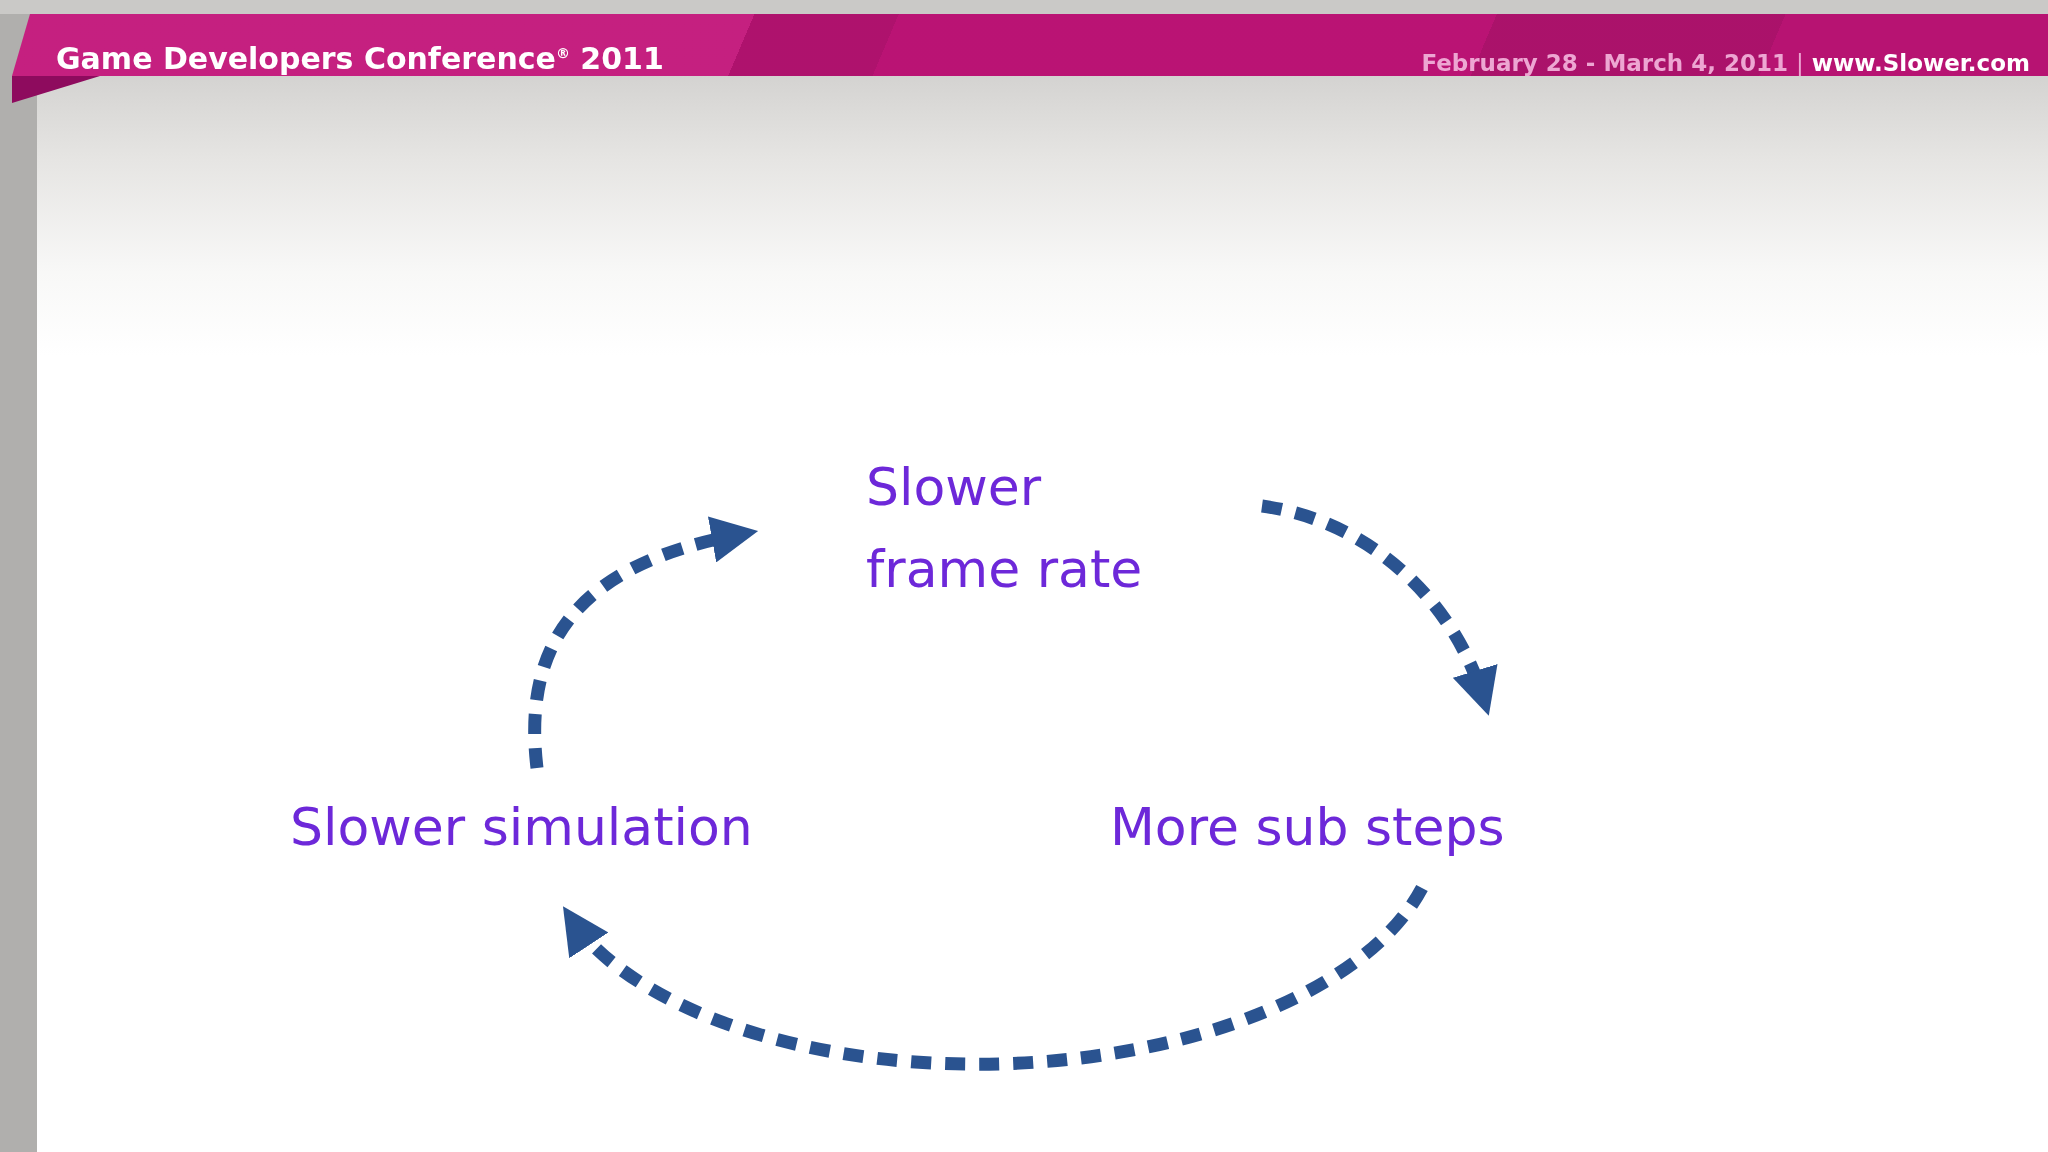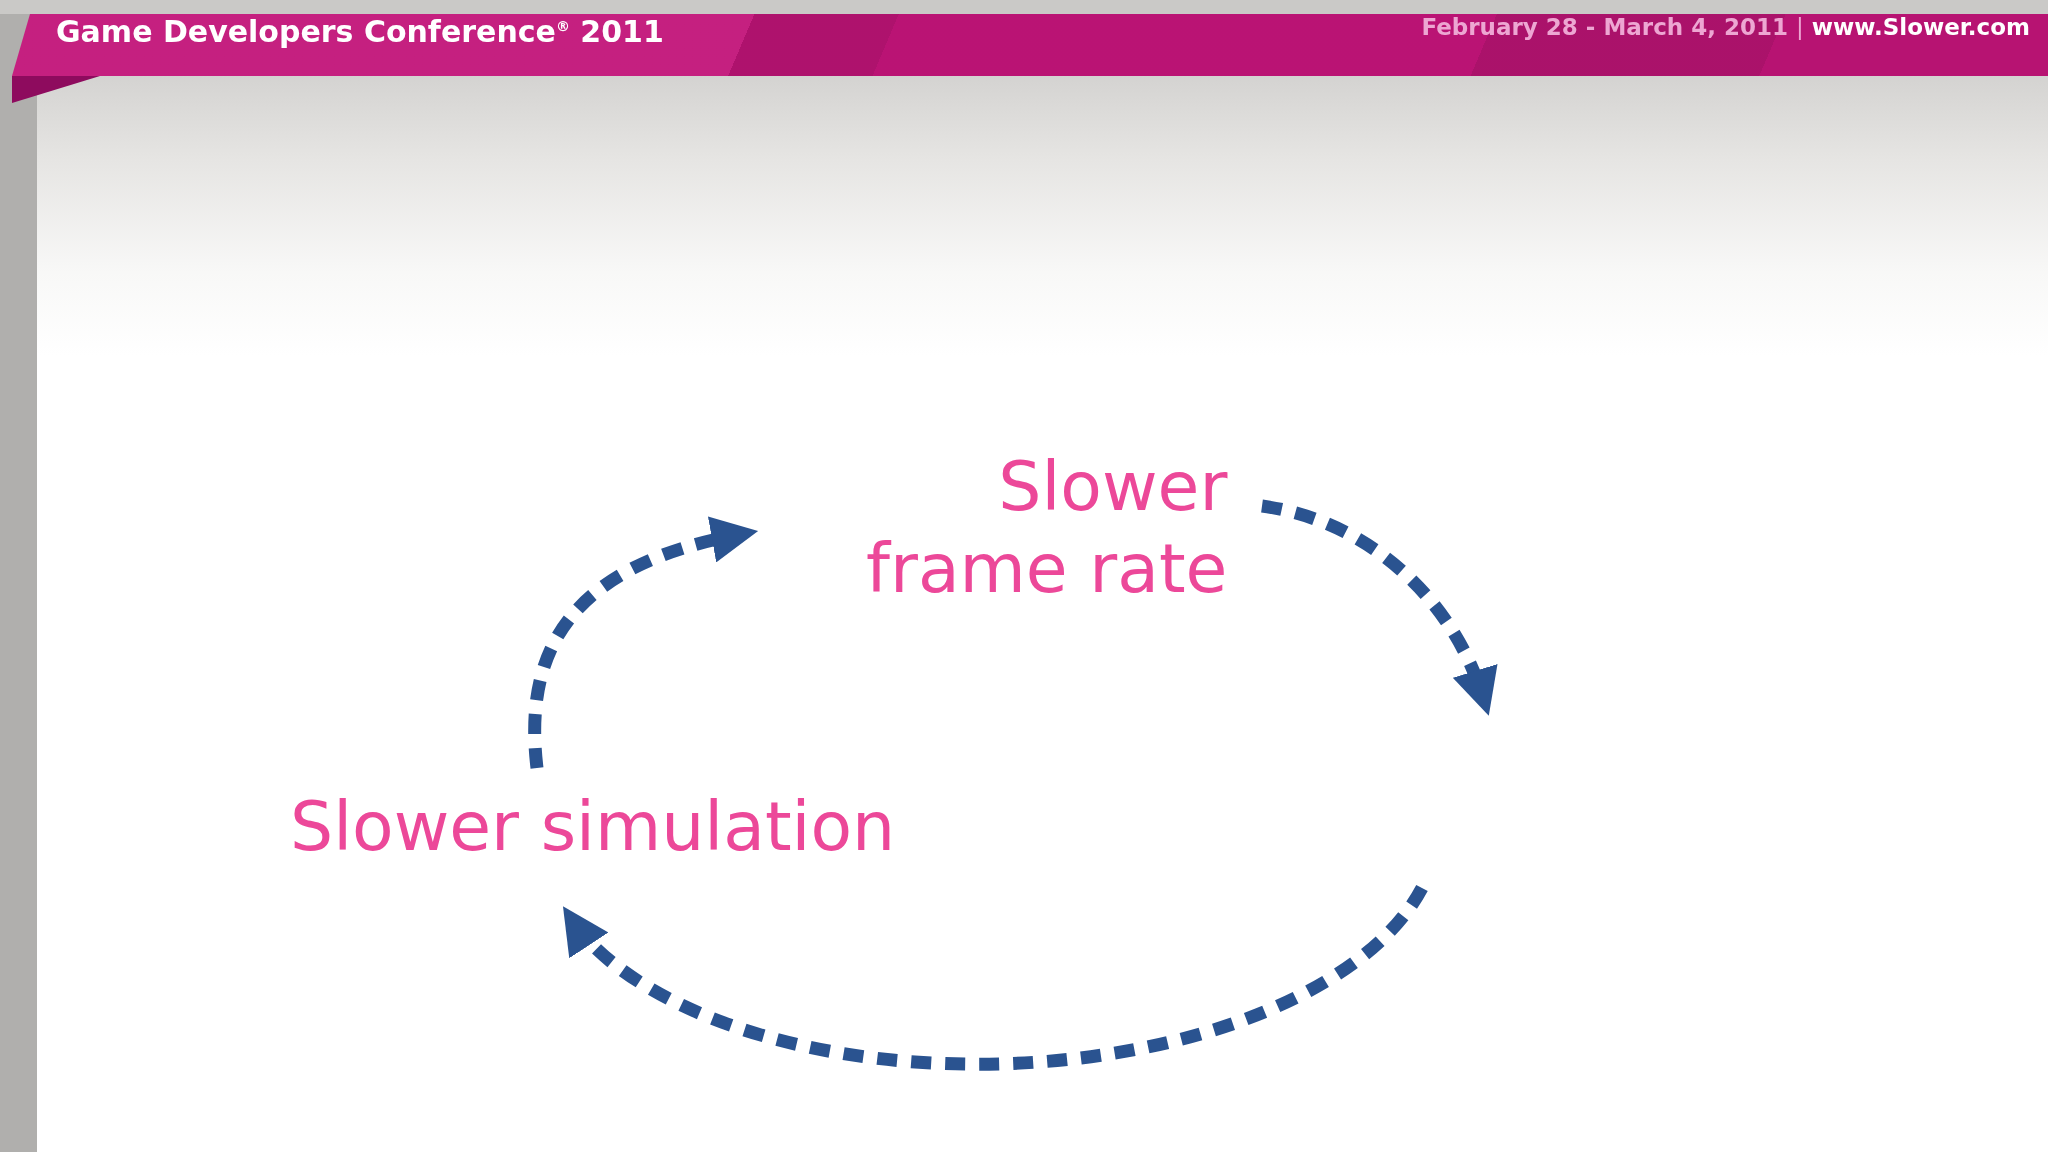--- a/index.html
+++ b/index.html
@@ -10,21 +10,21 @@
   
   .left-strip{position:absolute;left:0;top:0;width:37px;height:1152px;background:#b0afad;}
   .top-strip{position:absolute;left:0;top:0;width:2048px;height:14px;background:#cac9c7;}
   .content-shade{
     position:absolute;left:37px;top:76px;width:2011px;height:280px;
     background:linear-gradient(180deg,#d4d3d1 0%,#e6e5e3 30%,#f8f8f7 70%,#ffffff 100%);
   }
   
   .banner{
     position:absolute;left:12px;top:14px;width:2036px;height:62px;
-    display:flex;align-items:flex-start;justify-content:space-between;
+    display:flex;align-items:flex-end;justify-content:space-between;
     padding:0 18px 0 44px;box-sizing:border-box;
     clip-path:polygon(18px 0,100% 0,100% 100%,0 100%);
     background:
       linear-gradient(113deg,
         rgba(255,255,255,0.05) 0 36%,
         rgba(0,0,0,0.10) 36% 43%,
         rgba(0,0,0,0.045) 43% 72%,
         rgba(0,0,0,0.12) 72% 86%,
         rgba(0,0,0,0.06) 86% 100%),
       #c21479;
@@ -41,21 +41,21 @@
   .banner-right{font-size:23px;white-space:nowrap;}
   .banner-right .date{color:#eda6d2;font-weight:bold;}
   .banner-right .sep{color:#eda6d2;padding:0 8px;}
   .banner-right .site{color:#ffffff;font-weight:bold;}
   
   .slide-title{
     position:absolute;left:142px;top:238px;
     font-size:120px;letter-spacing:-2px;color:#111111;line-height:1.1;
   }
   .node{
-    position:absolute;color:#ec4899;font-size:68px;line-height:82px;white-space:pre-line;text-align:right;
+    position:absolute;color:#6d28d9;font-size:52px;line-height:82px;white-space:pre-line;
   }
   .node-frame-rate{left:866px;top:446px;}
   .node-simulation{left:290px;top:786px;}
   .node-substeps{left:1110px;top:786px;}
   .arrow-layer{position:absolute;left:0;top:0;width:2048px;height:1152px;pointer-events:none;}
 </style>
 </head>
 <body>
 
 <div class="stage">
@@ -67,20 +67,21 @@
   <div class="banner">
     <div class="brand"><span>Game Developers Conference</span><span class="reg">®</span><span> 2011</span></div>
     <div class="banner-right"><span class="date">February 28 - March 4, 2011</span><span class="sep">|</span><span class="site">www.Slower.com</span></div>
   </div>
   <div class="banner-fold"></div>
 
 
   <div class="node node-frame-rate">Slower
 frame rate</div>
   <div class="node node-simulation">Slower simulation</div>
+  <div class="node node-substeps">More sub steps</div>
 
   <svg class="arrow-layer" viewBox="0 0 2048 1152" xmlns="http://www.w3.org/2000/svg">
     <defs>
       <marker id="ah" viewBox="0 0 10 10" refX="6.5" refY="5" markerWidth="3.6" markerHeight="3.6" orient="auto-start-reverse">
         <path d="M0 0 L10 5 L0 10 z" fill="#2a5390"></path>
       </marker>
     </defs>
     <path d="M 537 768 C 523 650 570 565 742 534" fill="none" stroke="#2a5390" stroke-width="13" stroke-dasharray="20 14" marker-end="url(#ah)"></path>
     <path d="M 1262 506 C 1365 520 1452 595 1484 700" fill="none" stroke="#2a5390" stroke-width="13" stroke-dasharray="20 14" marker-end="url(#ah)"></path>
     <path d="M 1422 888 C 1360 1005 1140 1078 915 1062 C 738 1049 615 985 572 920" fill="none" stroke="#2a5390" stroke-width="13" stroke-dasharray="20 14" marker-end="url(#ah)"></path>

